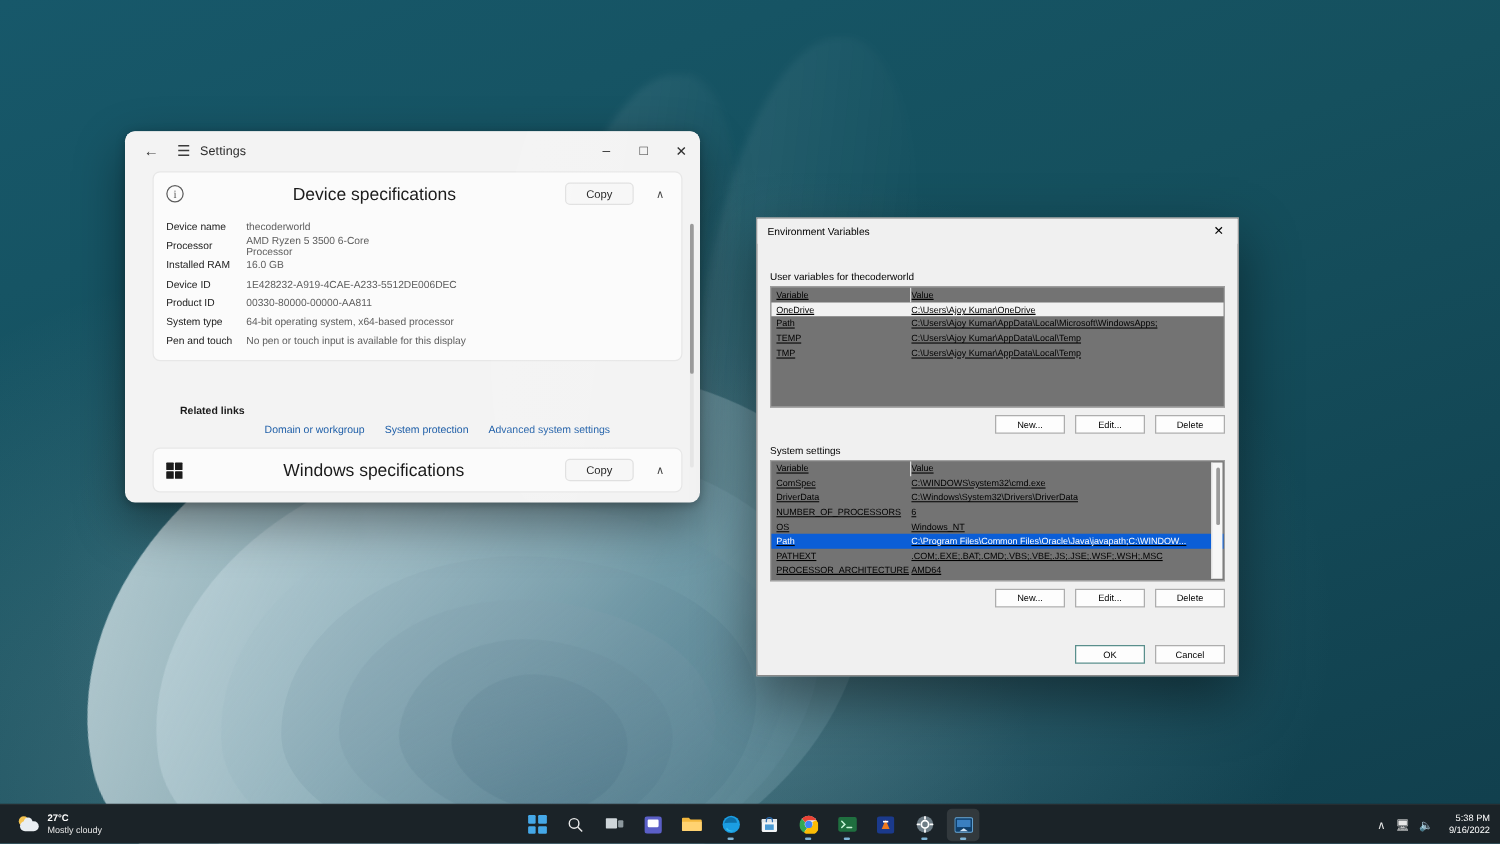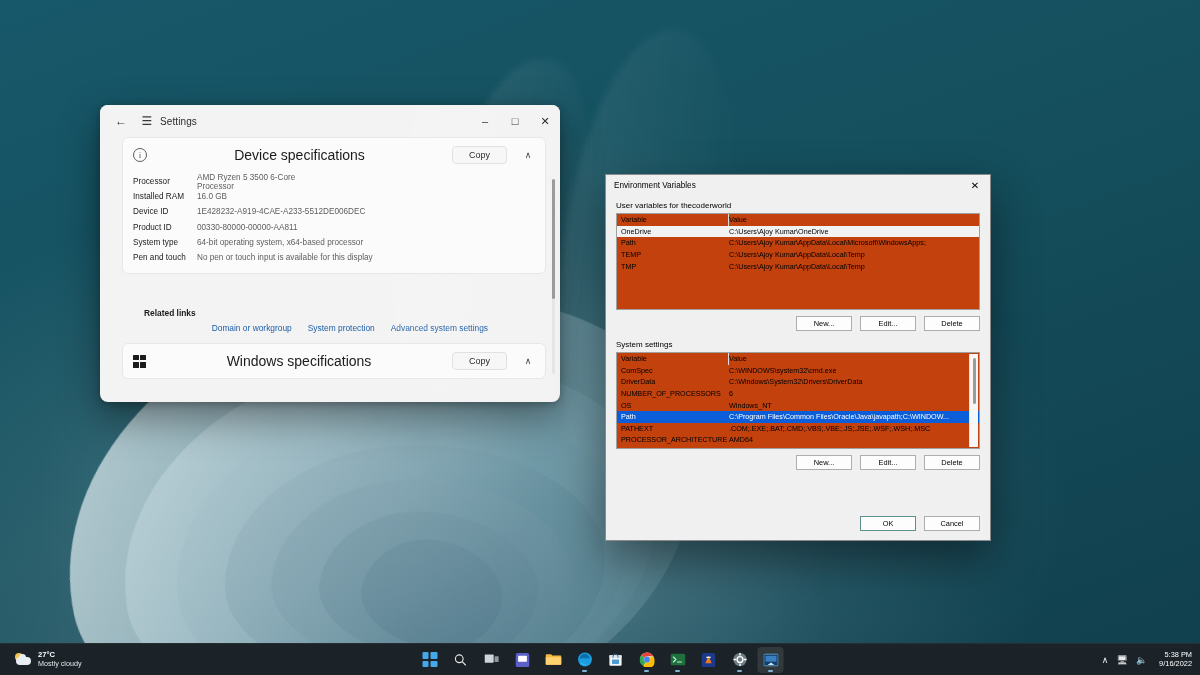--- a/index.html
+++ b/index.html
@@ -153,25 +153,25 @@
     height: 20px; background: #f0f0f0;
     display: flex; align-items: center; padding-left: 8px;
     position: relative;
   }
   .ev-title span { font-size: 8.2px; color: #000; }
   .ev-close {
     position: absolute; right: 0; top: 0; width: 30px; height: 20px;
     display: flex; align-items: center; justify-content: center;
     font-size: 10px; color: #000;
   }
-  .ev-body { padding: 6px 10px 0 10px; }
+  .ev-body { padding: 6px 10px 0 10px; margin-top: 16px; }
   .ev-sect-label { font-size: 8px; color: #000; margin-bottom: 3px; }
   .ev-table {
-    background: #c2410c; border: 1px solid #a0a0a0;
-    position: relative; overflow: hidden;
+    background: #737373; border: 1px solid #a0a0a0;
+    position: relative; overflow: hidden; text-decoration: underline;
   }
   .ev-thead, .ev-trow {
     display: flex; height: 11.6px; align-items: center;
     font-size: 7.2px; padding-left: 4px; white-space: nowrap;
   }
   .ev-thead { color: #000; }
   .ev-thead .c1, .ev-trow .c1 { width: 108px; flex: none; overflow: hidden; }
   .ev-thead .c2, .ev-trow .c2 { flex: 1; overflow: hidden; }
   .ev-trow.alt { background: #f2f2f2; }
   .ev-trow.sel { background: #0b5ed7; color: #fff; }
@@ -255,20 +255,24 @@
     <div class="st-body">
       <div class="card">
         <div class="card-head">
           <div class="info-ic">i</div>
           <div class="card-title">Device specifications</div>
           <div class="copy-btn">Copy</div>
           <div class="chev">∧</div>
         </div>
         <div class="spec-rows" id="spec-rows">
             <div class="spec-row">
+              <div class="k">Device name</div>
+              <div class="v">thecoderworld</div>
+            </div>
+            <div class="spec-row">
               <div class="k">Processor</div>
               <div class="v">AMD Ryzen 5 3500 6-Core Processor</div>
               <div class="v2">3.59 GHz</div>
             </div>
             <div class="spec-row">
               <div class="k">Installed RAM</div>
               <div class="v">16.0 GB</div>
             </div>
             <div class="spec-row">
               <div class="k">Device ID</div>

